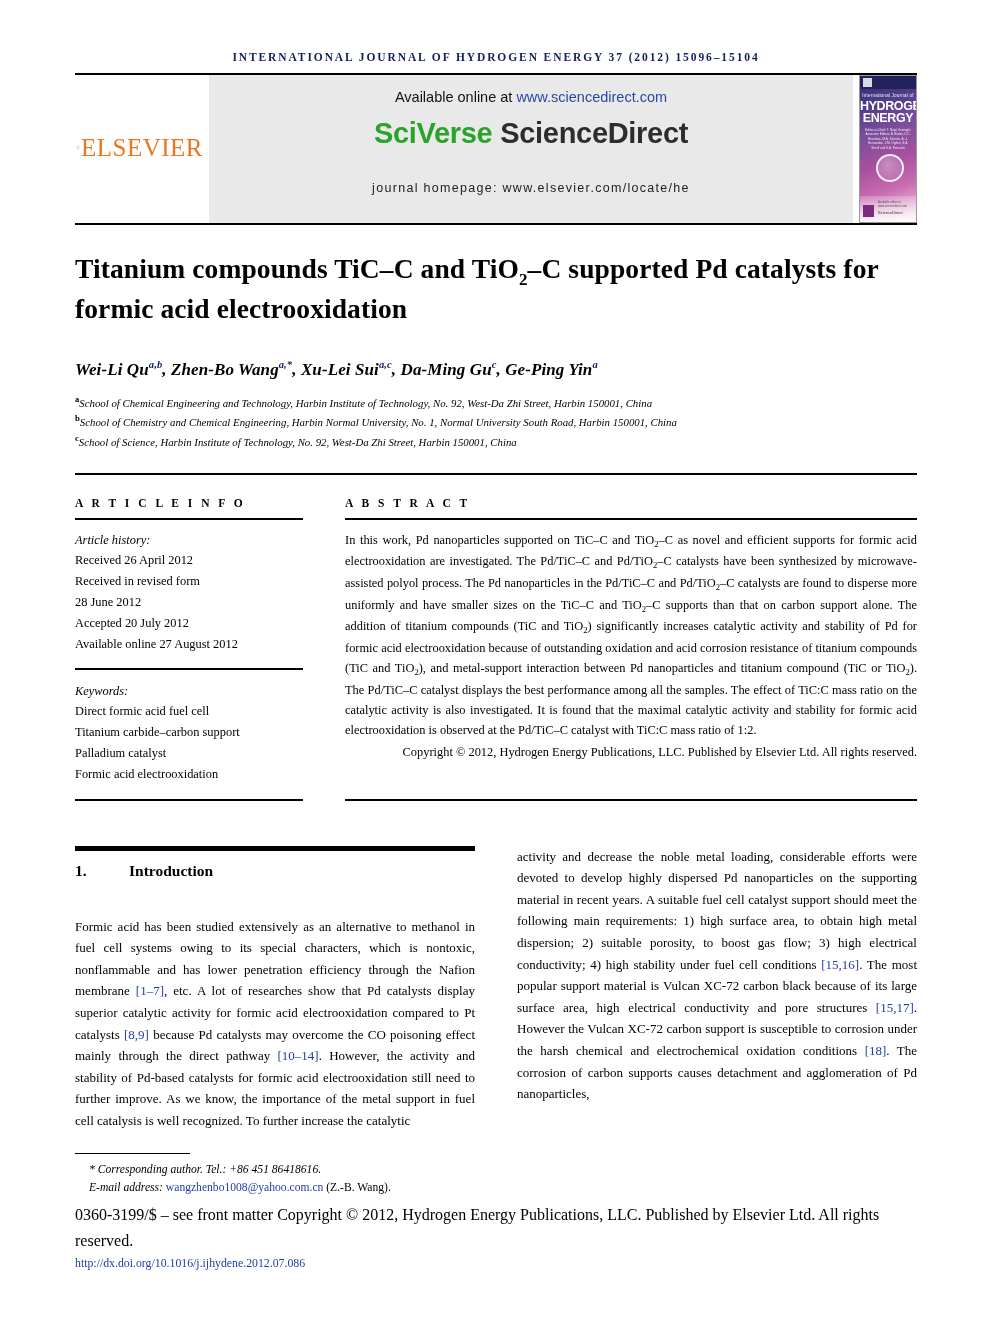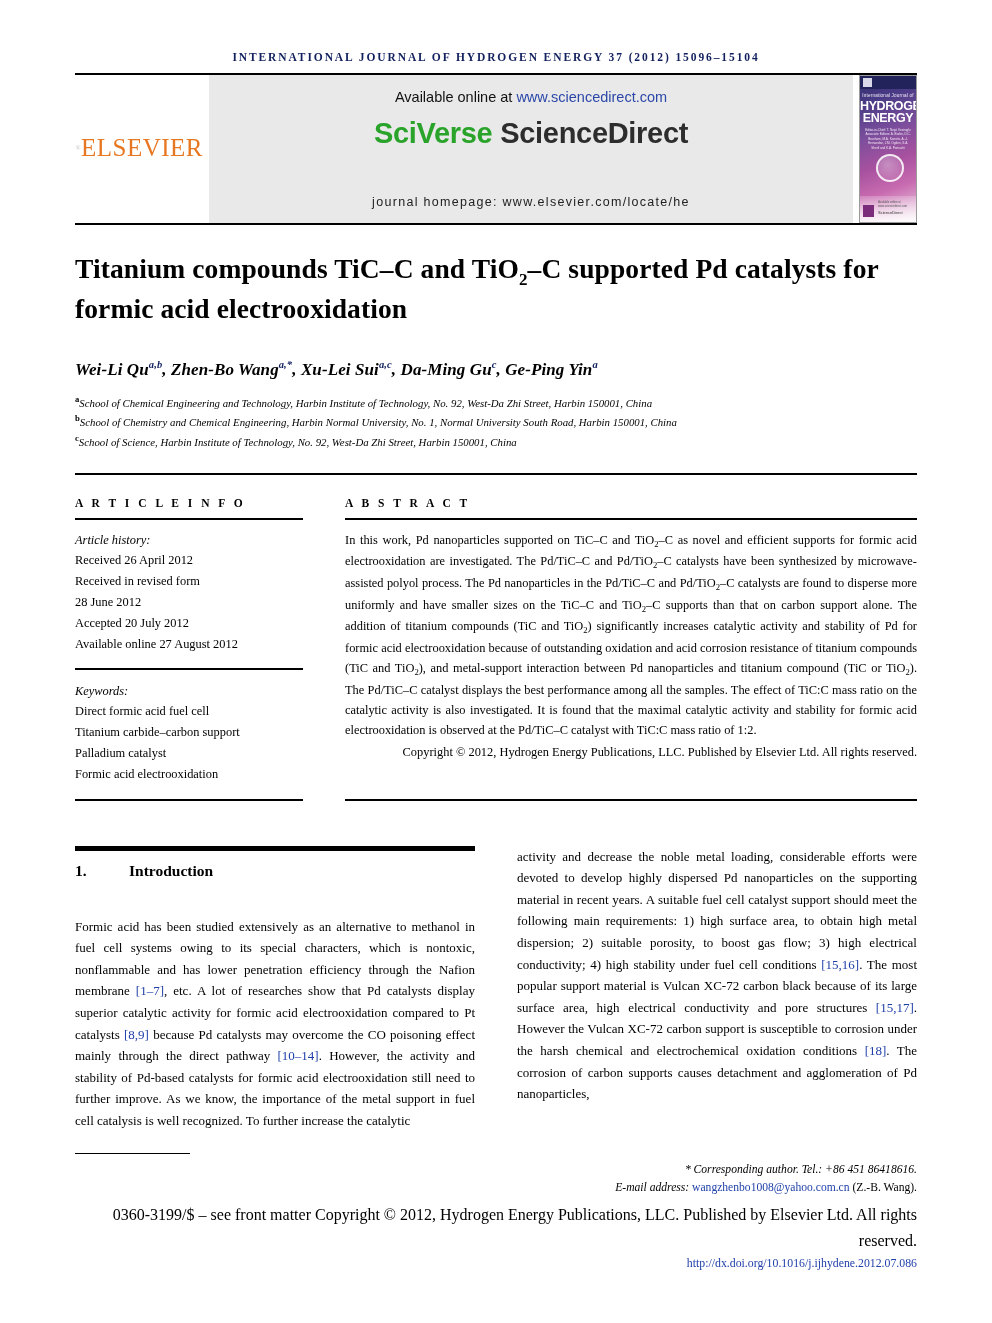--- a/index.html
+++ b/index.html
@@ -87,21 +87,21 @@
     font-family: "Liberation Sans", sans-serif;
     font-weight: bold;
     font-size: 29px;
     margin-top: 12px;
     letter-spacing: -0.3px;
   }
   .sciverse .sci { color: #29a329; }
   .sciverse .sd { color: #2d2d2d; }
   .homepage {
     position: absolute;
-    bottom: 14px;
+    bottom: 28px;
     left: 0;
     right: 0;
     text-align: center;
     font-family: "Liberation Sans", sans-serif;
     font-size: 12.5px;
     letter-spacing: 1.3px;
     color: #222;
   }
   .cover-thumb {
     width: 58px;
@@ -283,21 +283,20 @@
   }
   .bcol.right .body-p { margin-top: 0; }
   .cite { color: #1f3fa8; }
 
   
   .footer {
     position: absolute;
     left: 75px;
     right: 75px;
     bottom: 50px;
-    text-align: right;
   }
   .foot-rule {
     border-top: 1.4px solid #000;
     width: 115px;
     margin-bottom: 7px;
   }
   .foot-line {
     font-family: "Liberation Serif", serif;
     font-size: 11.6px;
     line-height: 1.62;

